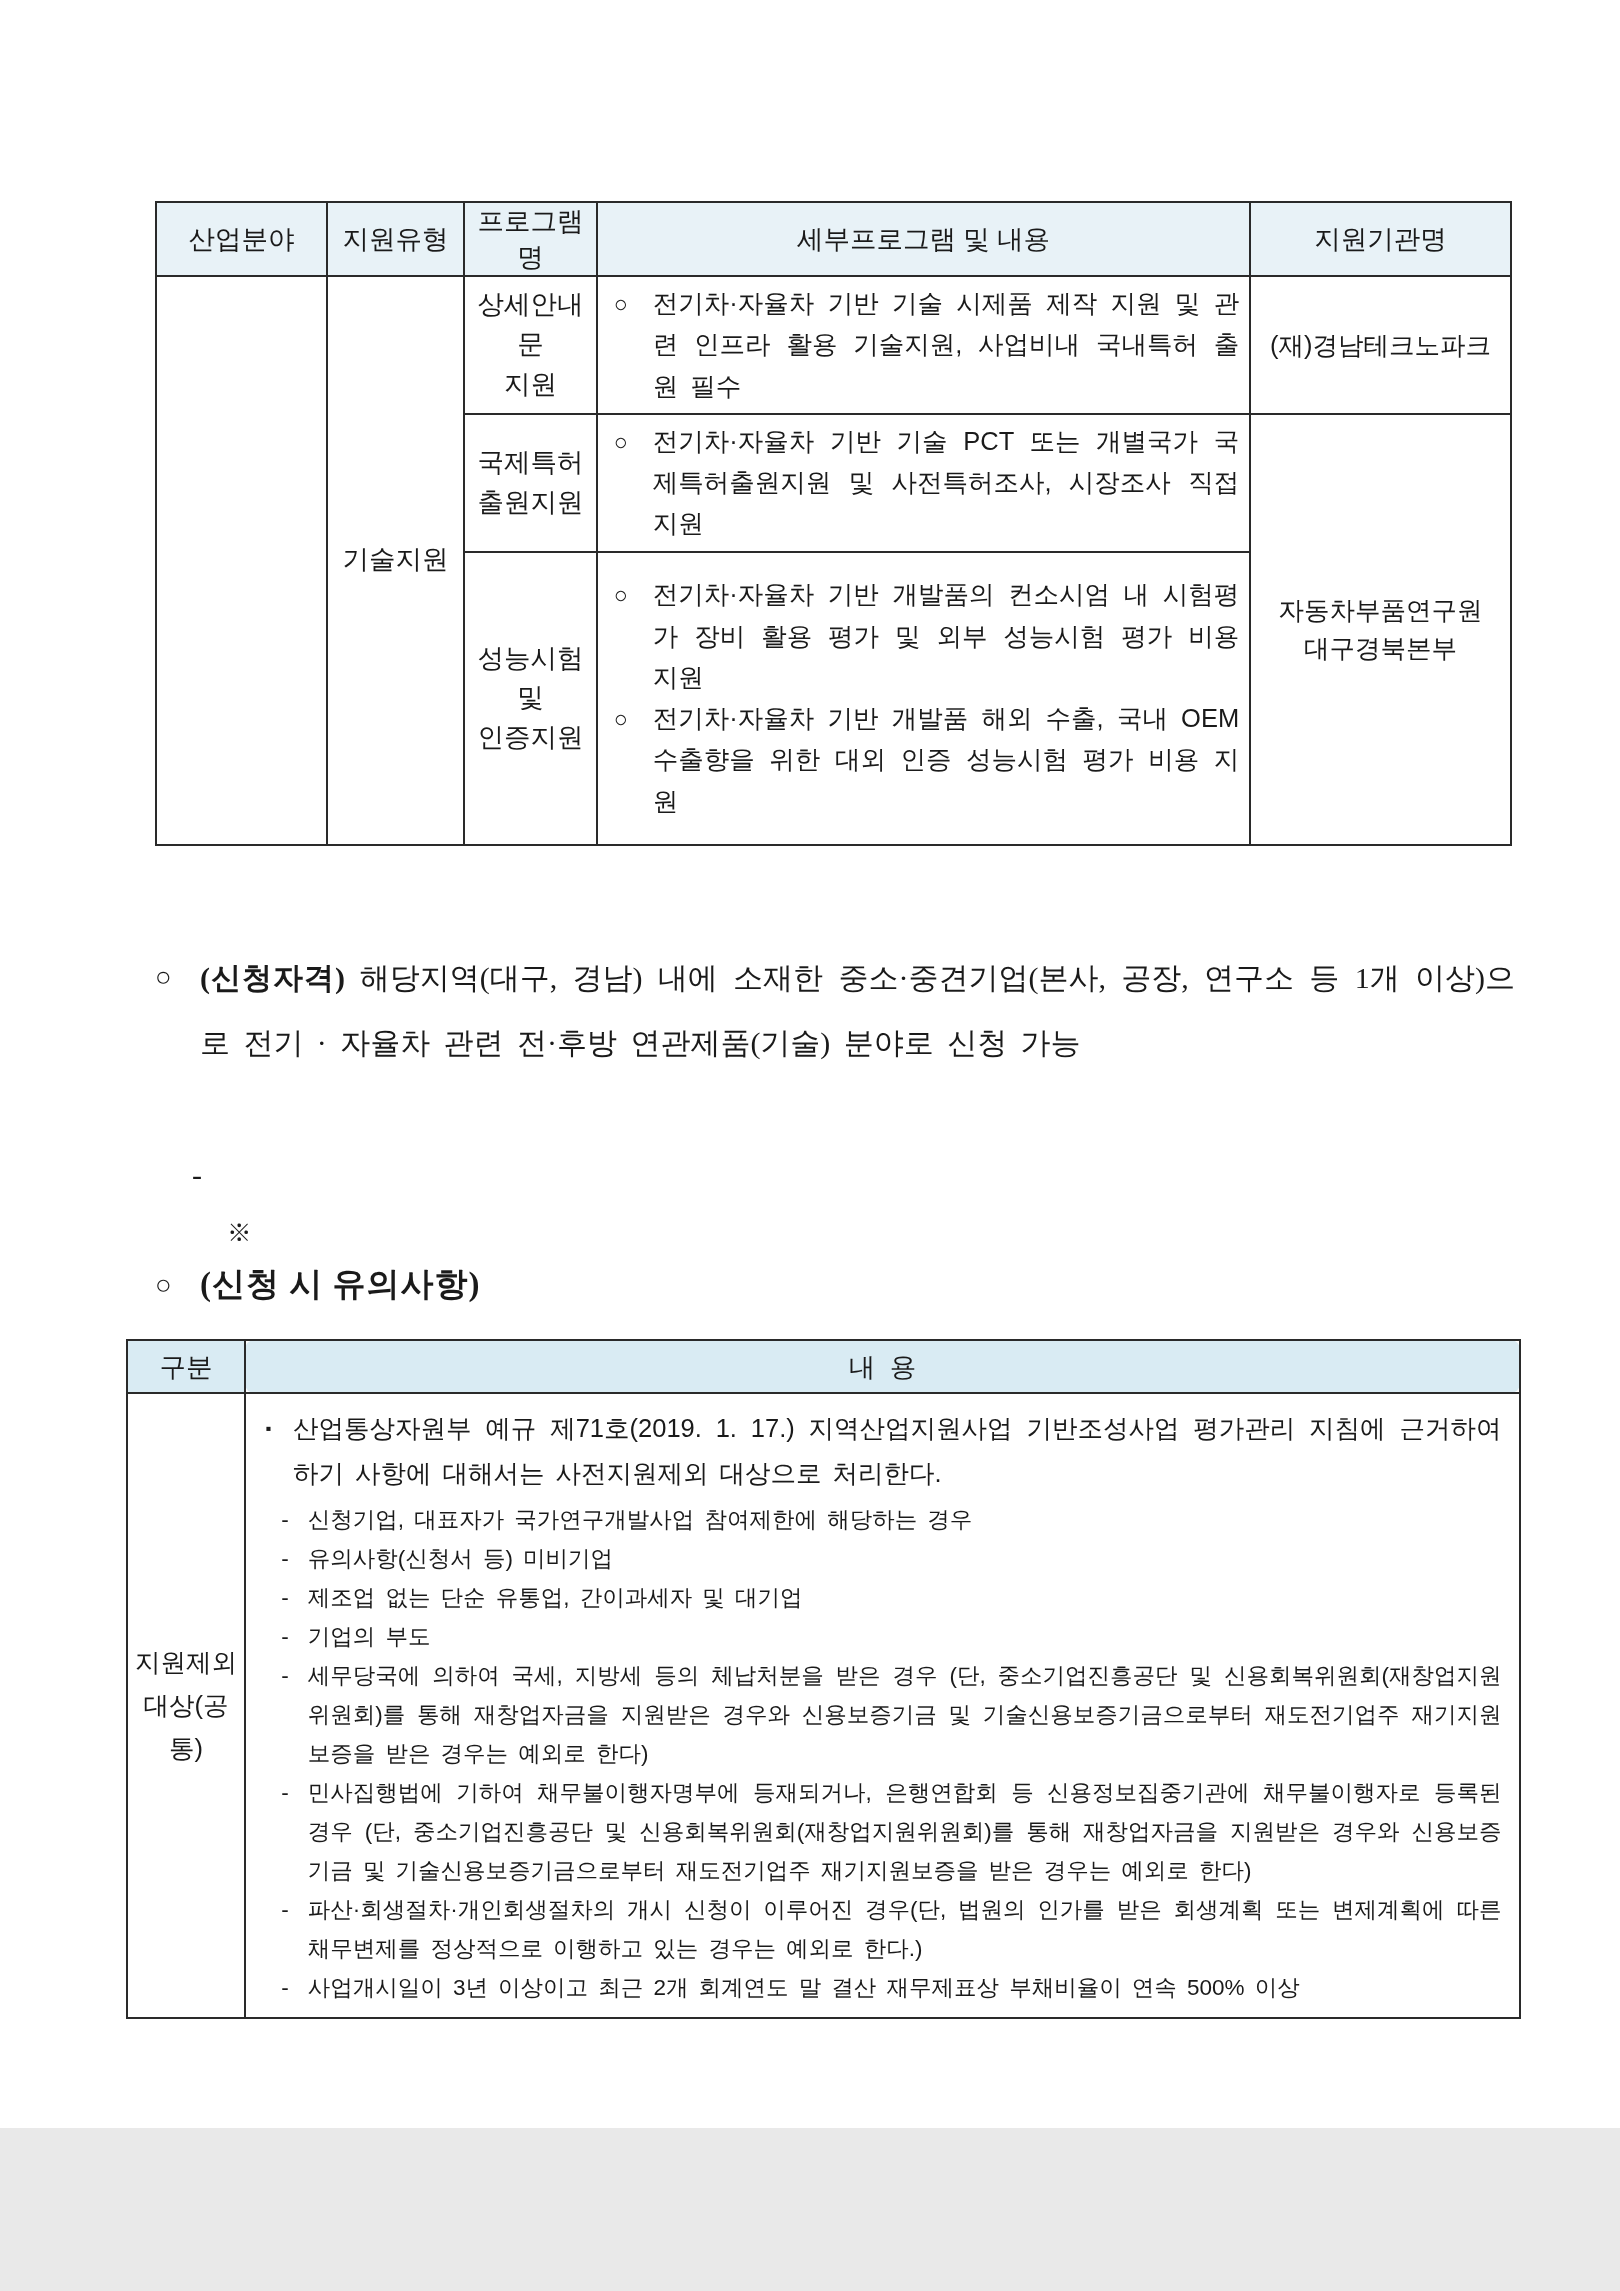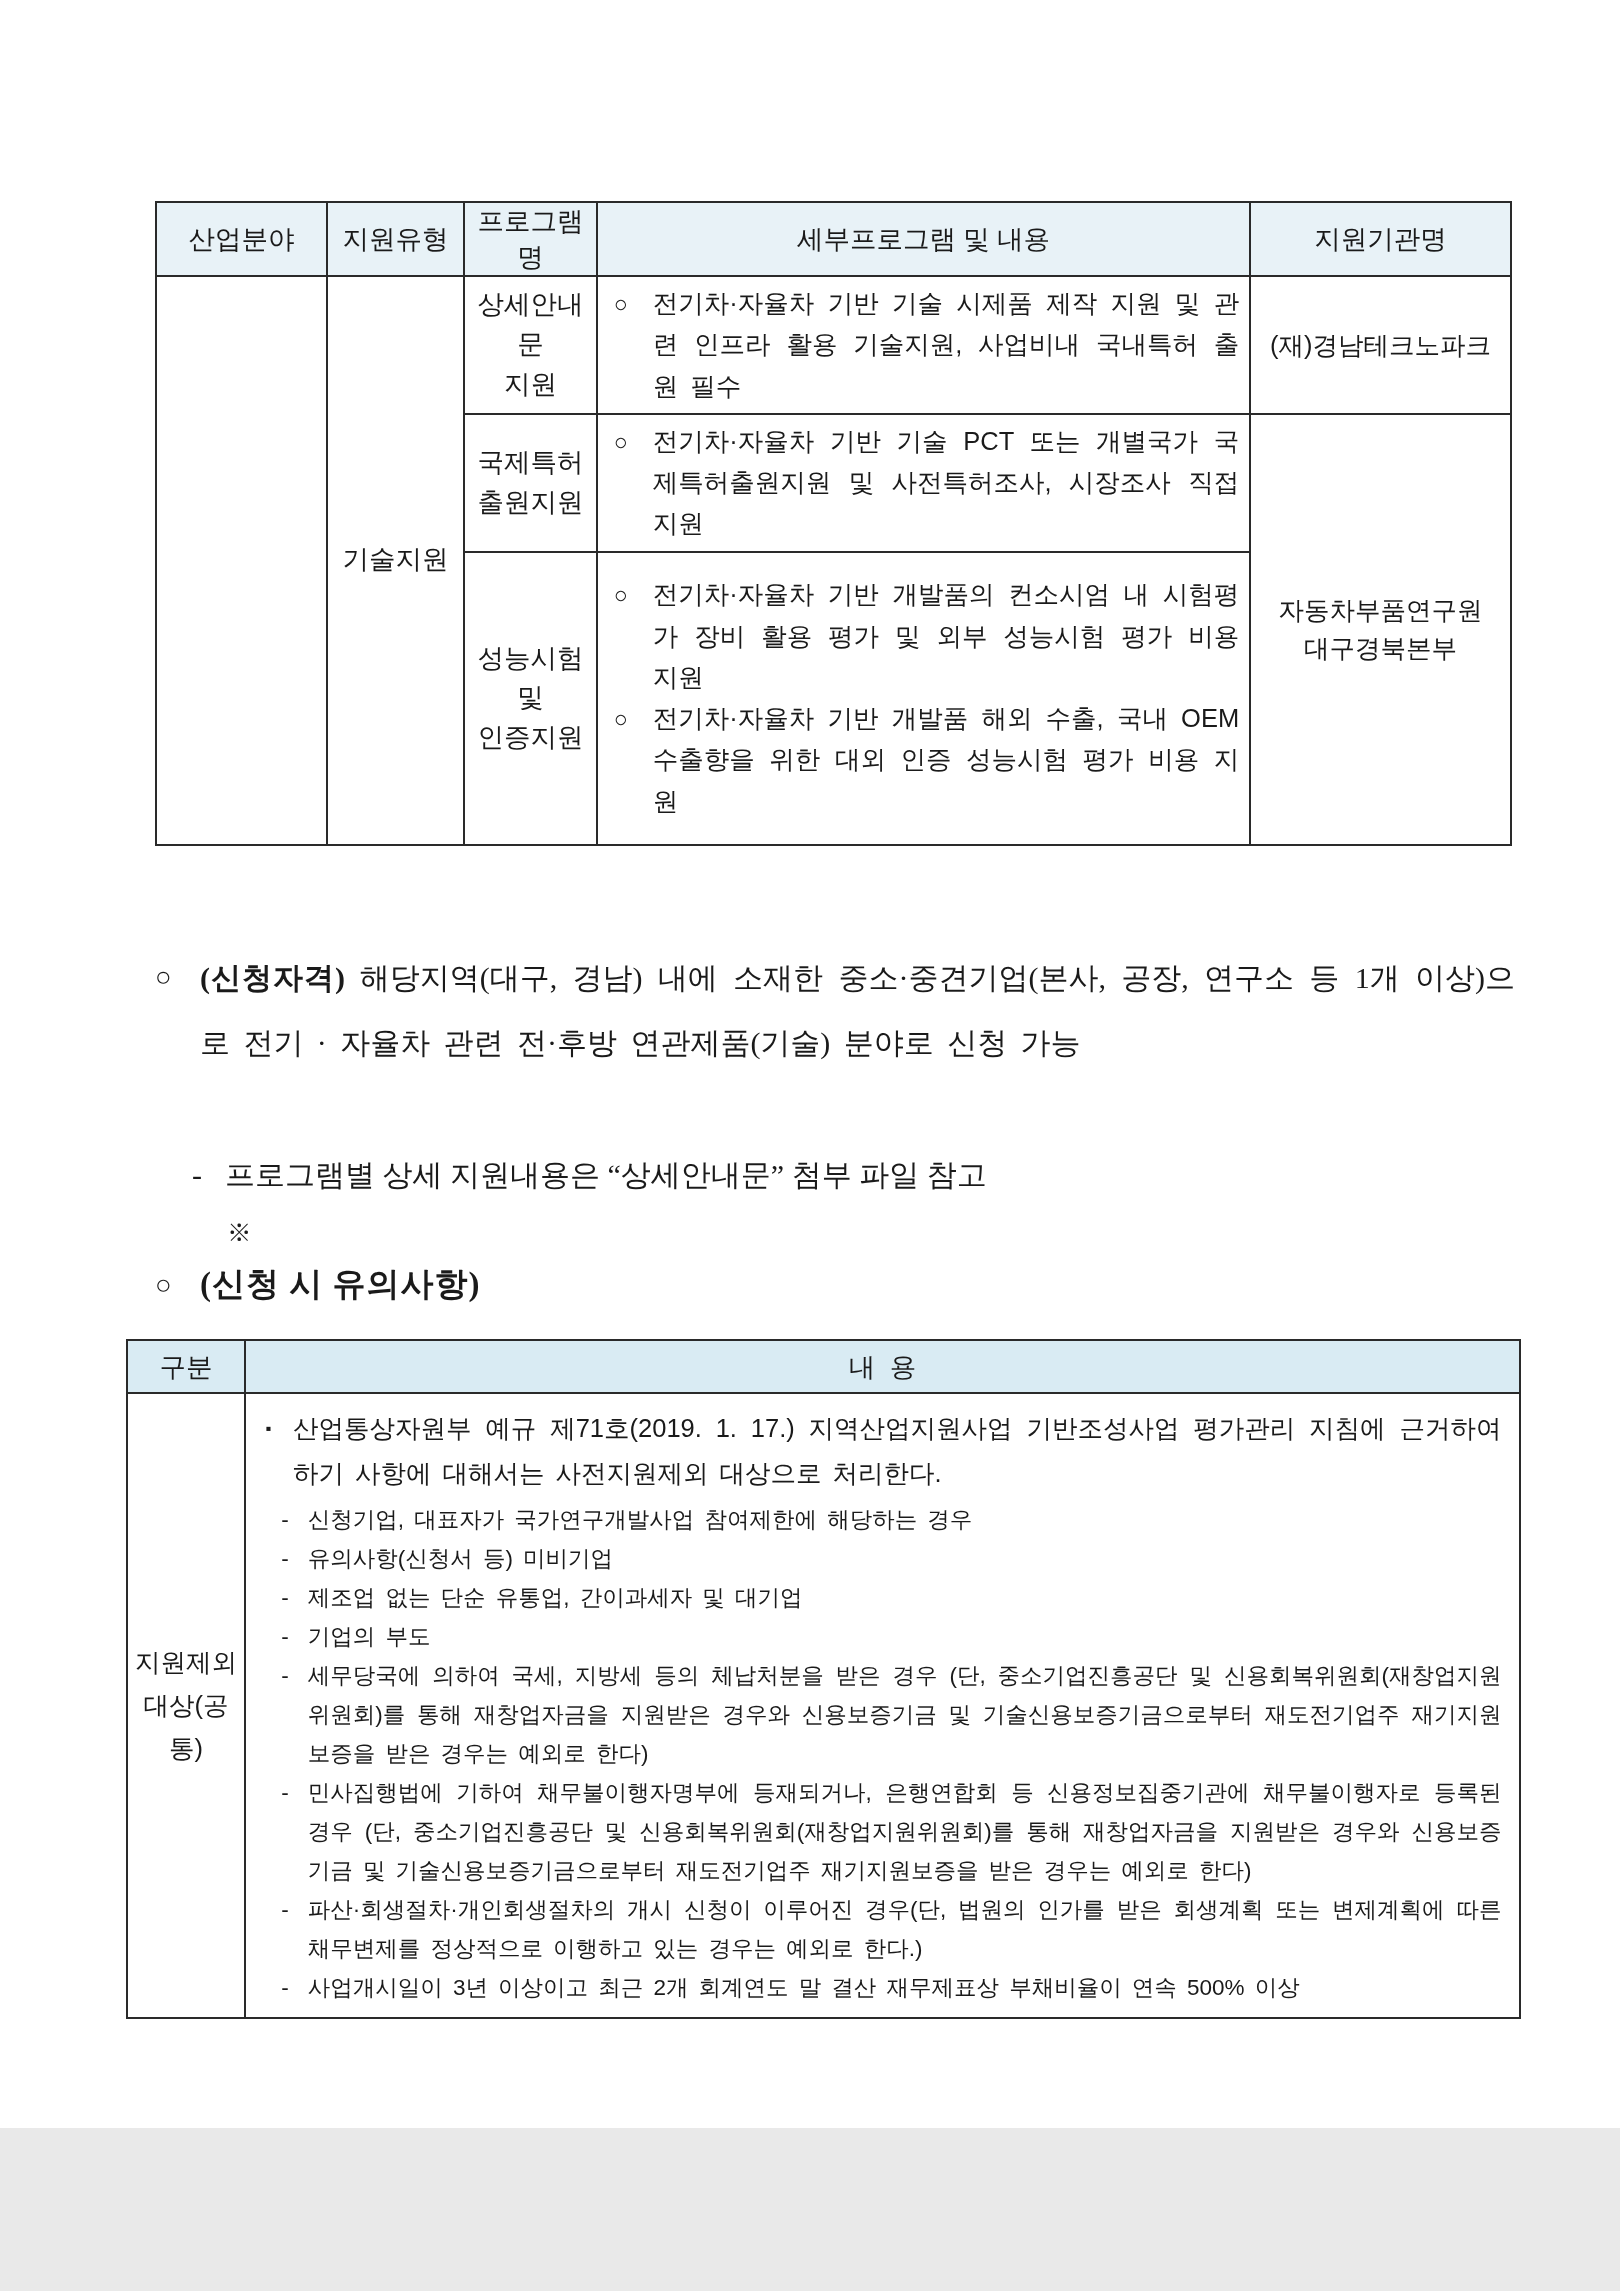--- a/index.html
+++ b/index.html
@@ -72,21 +72,21 @@
   .heading .mk2 { width:45px; flex:0 0 45px; font-size:28px; }
   .heading b { letter-spacing:1px; }
 
   
   .t2 thead tr { height:53px; }
   .t2 th {
     background:#d9ebf3;
     font-weight:normal; font-size:26.5px;
     text-align:center; vertical-align:middle;
   }
-  .th-content { white-space:pre; }
+  .th-content { white-space:pre;border-radius:9px; }
   .t2 tr.body { height:616px; }
   .c2-label {
     text-align:center; vertical-align:middle;
     font-size:25.5px; line-height:1.7;
   }
   .c2-content { vertical-align:top; padding:11.8px 17.6px 9.8px 19.6px; }
 
   .lead { display:flex; font-size:25.5px; line-height:1.78; }
   .lead .mk-sq { width:27.4px; flex:0 0 27.4px; font-size:16.7px; padding-top:7.8px; }
   .lead .lead-text { flex:1; text-align:justify; word-spacing:3.9px; }
@@ -161,21 +161,20 @@
     </tbody>
   </table>
 
   <div class="row-flex elig">
     <span class="mk2">○</span>
     <div class="etext"><b class="elabel">(신청자격)</b><span>해당지역(대구, 경남) 내에 소재한 중소·중견기업(본사, 공장, 연구소 등 1개 이상)으로 전기 · 자율차 관련 전·후방 연관제품(기술) 분야로 신청 가능</span></div>
   </div>
 
   <div class="row-flex dashline">
     <span class="mk-d">-</span>
-    <div>프로그램별 상세 지원내용은 “상세안내문” 첨부 파일 참고</div>
   </div>
 
   <div class="noteline">
     <span class="mk-ref">※</span>
   </div>
 
   <div class="heading">
     <span class="mk2">○</span>
     <b>(신청 시 유의사항)</b>
   </div>

